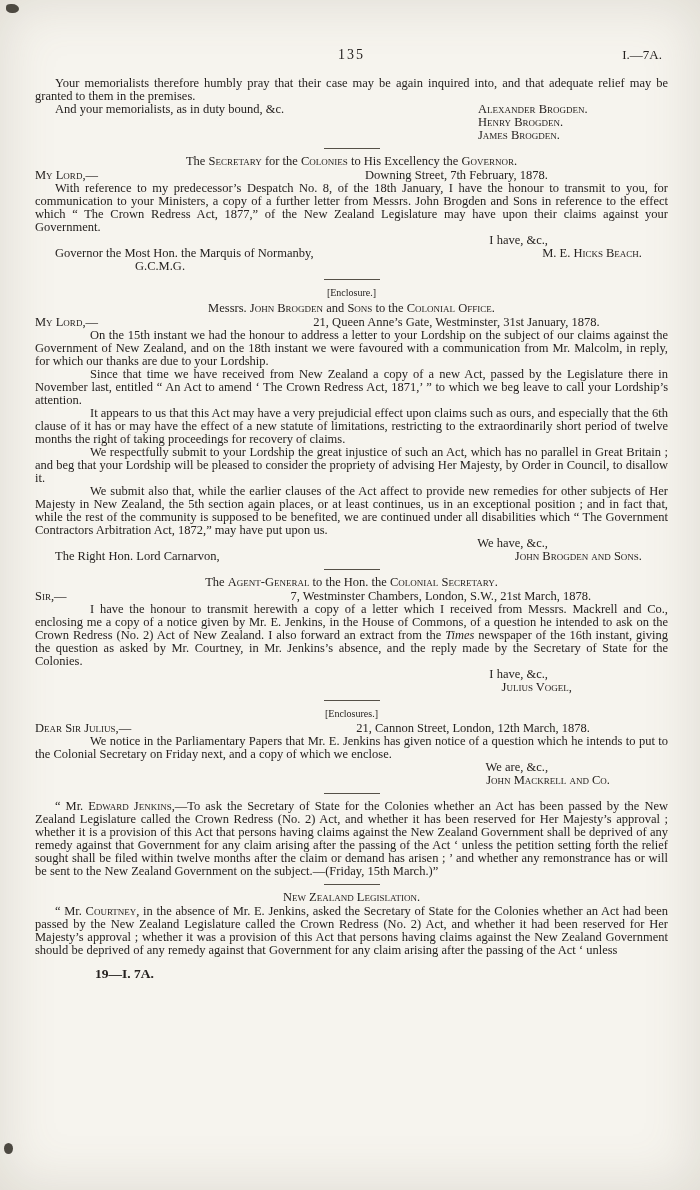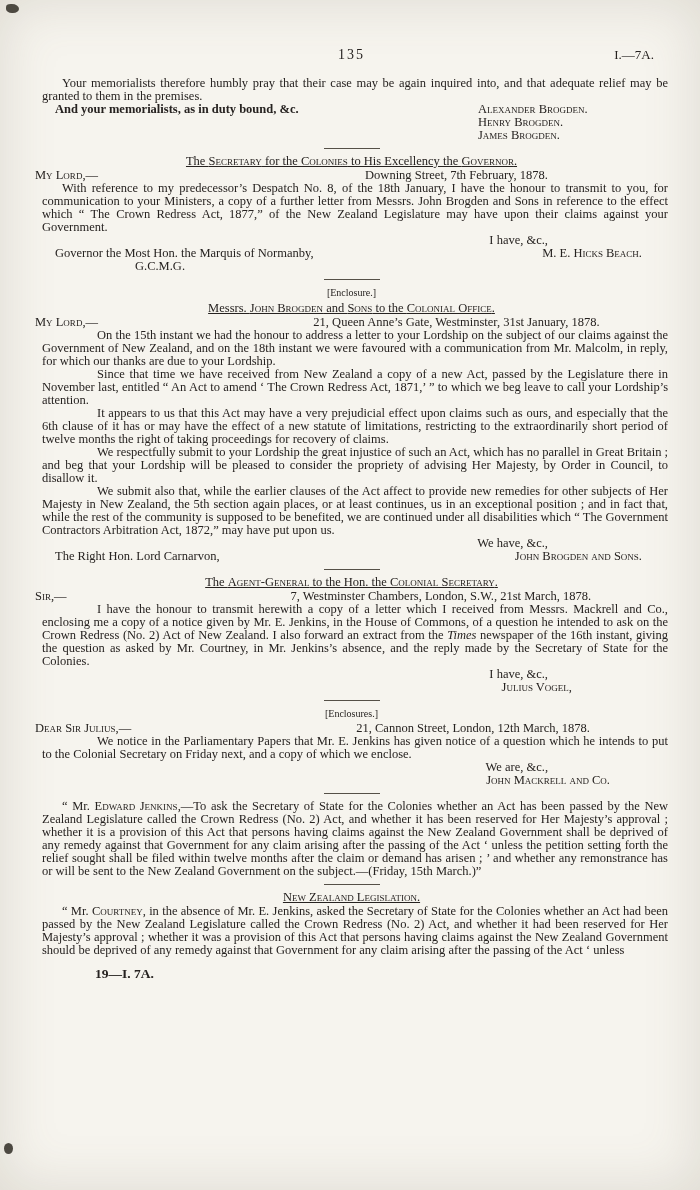--- a/index.html
+++ b/index.html
@@ -8,39 +8,39 @@
     width:700px;height:1190px;overflow:hidden;position:relative;
     background:#f6f4ee;color:#262220;
     font-family:"Liberation Serif","DejaVu Serif",serif;
     font-size:12.5px;line-height:13px;
   }
   body::after{content:"";position:absolute;inset:0;pointer-events:none;
     box-shadow:inset 0 0 55px rgba(110,100,80,.18);}
   .page{padding:48px 32px 0 35px;position:relative;}
   .header{position:relative;height:16px;margin-bottom:13px;}
   .pagenum{position:absolute;left:0;right:0;text-align:center;font-size:14px;letter-spacing:2px;}
-  .docref{position:absolute;right:14px;top:0;font-size:13px;}
+  .docref{position:absolute;right:6px;top:0;font-size:13px;}
   p{margin:0;}
-  .just{text-align:justify;margin-left:7px;}
+  .just{text-align:justify;}
   .indent1{text-indent:20px;}
   .indent2{text-indent:55px;}
   .sc{font-variant:small-caps;}
-  .heading{text-align:center;margin:3px 0 1px;text-decoration:underline;}
+  .heading{text-align:center;margin:3px 0 1px;}
   .enc-label{text-align:center;font-size:10px;margin:2px 0;}
   .rule{width:56px;height:0;border-top:1px solid #555047;margin:6px auto;}
   .dateline{display:flex;gap:17px;}
   .addrdate{flex:1;text-align:center;padding-left:130px;}
   .vale{text-align:right;padding-right:120px;}
   .sig-line{display:flex;justify-content:space-between;padding:0 26px 0 20px;}
   .sig-right{text-align:right;padding-right:96px;}
   .sig-right2{text-align:right;padding-right:58px;}
   .ind-a{padding-left:100px;}
   .ind-b{padding-left:65px;}
   .mem-row{display:flex;}
-  .mem-bound{flex:1;padding-left:20px;font-weight:bold;}
+  .mem-bound{flex:1;padding-left:20px;}
   .mem-sigs{width:190px;}
   .footer{margin:10px 0 0 60px;font-weight:bold;font-size:13.5px;}
   .scan-mark{position:absolute;background:#2c2822;opacity:.85;}
   .mark-tl{left:6px;top:4px;width:13px;height:9px;border-radius:40% 60% 50% 50%;}
   .mark-bl{left:4px;top:1143px;width:9px;height:11px;border-radius:50%;}
 </style>
 </head>
 <body>
 
 <div class="page">

